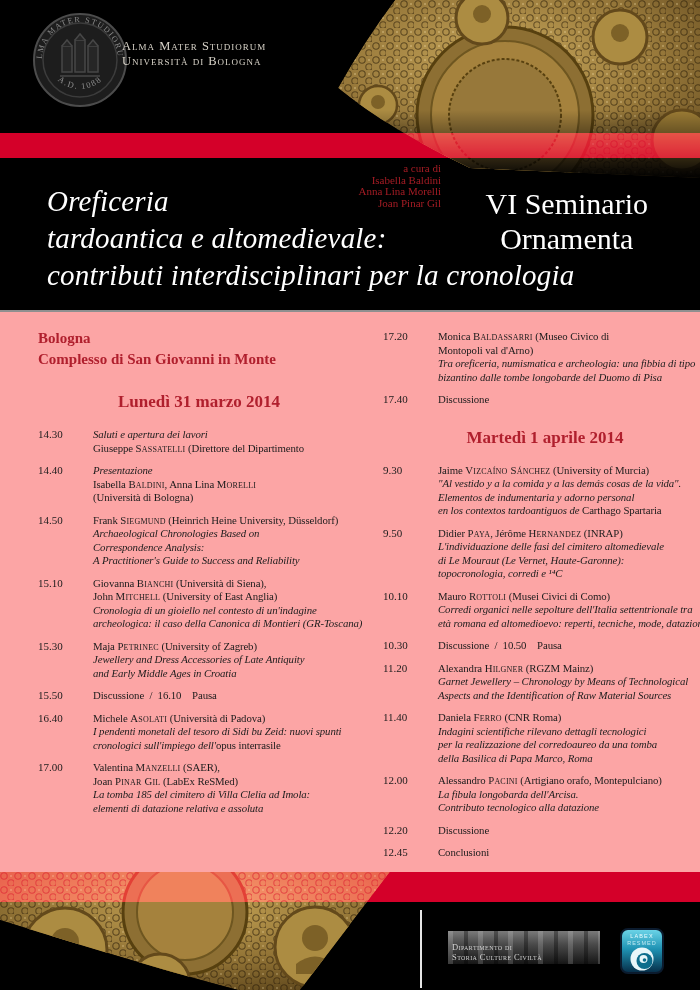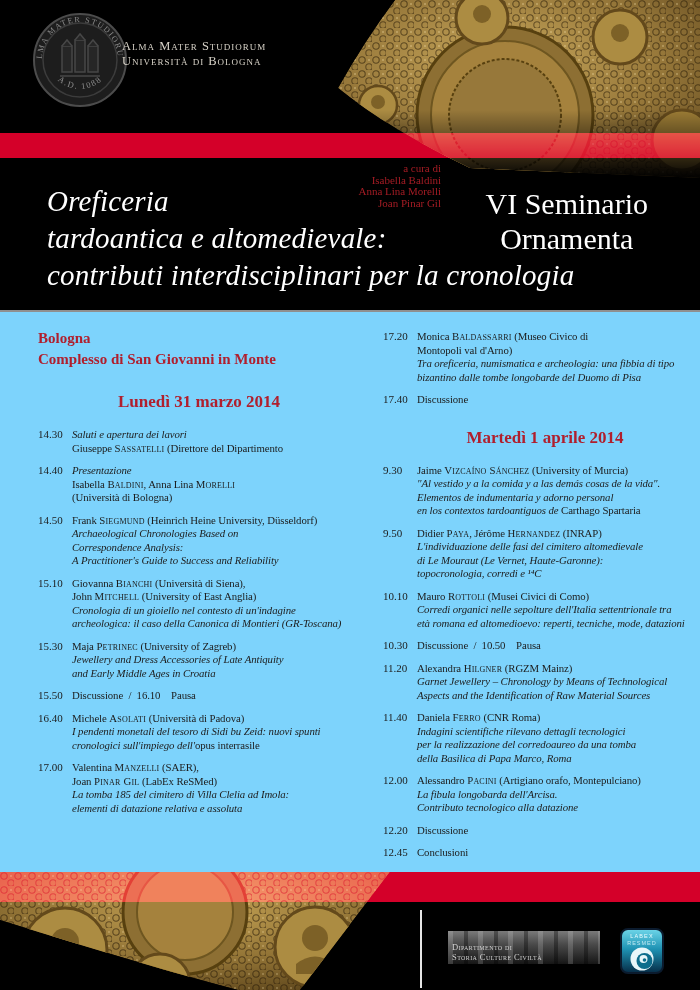--- a/index.html
+++ b/index.html
@@ -16,27 +16,27 @@
   .wordmark{position:absolute;left:122px;top:39px;z-index:3;color:#d8d3c8;
             font-variant:small-caps;font-size:12.5px;line-height:15px;letter-spacing:1px;}
   .curators{position:absolute;right:259px;top:163px;z-index:4;text-align:right;
             color:#a51c24;font-size:11px;line-height:11.5px;}
   .main-title{position:absolute;left:47px;top:183px;z-index:4;color:#fff;
               font-style:italic;font-size:29px;line-height:37px;letter-spacing:.2px;}
   .series{position:absolute;right:52px;top:186px;z-index:4;text-align:center;
           color:#ffffff;font-size:30px;line-height:35px;}
 
   
-  .page-body{position:absolute;top:312px;left:0;width:700px;height:560px;background:#7dd3fc;color:#1c1c1c;}
+  .page-body{position:absolute;top:312px;left:0;width:700px;height:560px;background:#fca5a5;color:#1c1c1c;}
   .col-left{position:absolute;left:38px;top:16px;width:322px;}
   .col-right{position:absolute;left:383px;top:18px;width:317px;}
   .venue{color:#b01f2d;font-weight:bold;font-size:15px;line-height:21px;margin-bottom:20px;}
   .day-heading{color:#b01f2d;font-weight:bold;font-size:17px;line-height:23px;margin:20px 0 15px 0;text-align:center;}
   .col-right .day-heading{margin:19px 0 15px 7px;}
-  .session{display:flex;margin-bottom:9px;}
+  .session{display:flex;margin-bottom:9px;gap:21px;}
   .session .time{flex:none;width:34px;font-size:11px;line-height:13.5px;}
   .session .lines{flex:1;min-width:0;}
   .line{font-size:10.8px;line-height:13.5px;white-space:nowrap;letter-spacing:-0.1px;}
   .line.it{font-style:italic;}
   .line.it .rm{font-style:normal;}
   .sc{font-variant:small-caps;letter-spacing:.2px;}
 
   
   .footer{position:absolute;top:872px;left:0;width:700px;height:118px;background:#000;}
   .artifact-bottom{position:absolute;top:0;left:0;z-index:1;}

